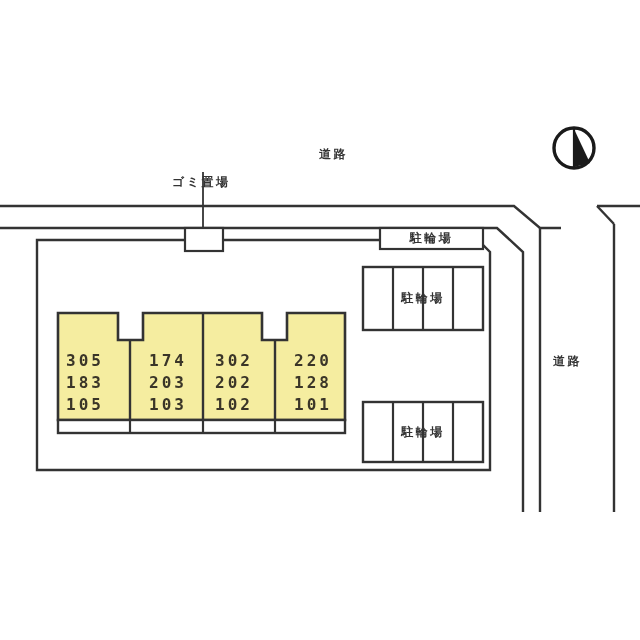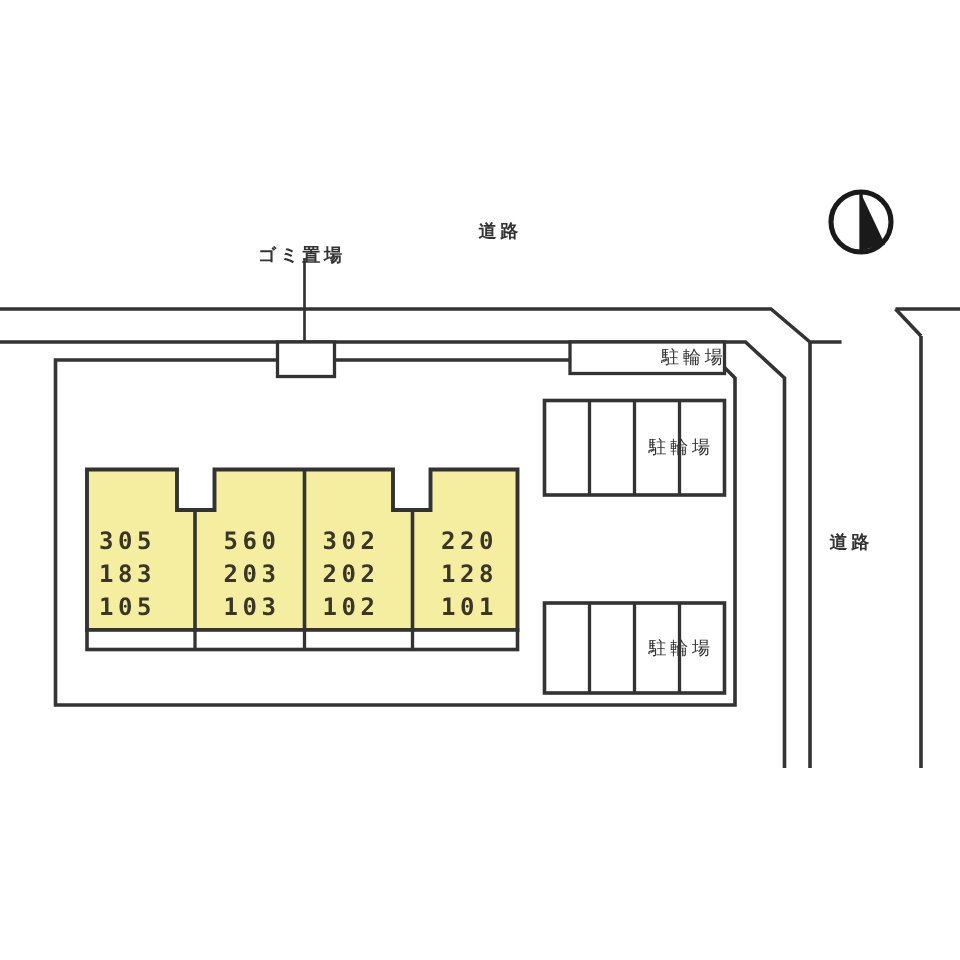--- a/index.html
+++ b/index.html
@@ -49,25 +49,24 @@
     letter-spacing: 3px;
     white-space: nowrap;
   }
   .box-label {
     position: absolute;
     display: flex;
     align-items: center;
     justify-content: center;
     font-family: "DejaVu Sans", "Liberation Sans", sans-serif;
     font-size: 12px;
-    font-weight: 400;
+    font-weight: 700;
     color: #333333;
     letter-spacing: 2.5px;
     pointer-events: none;
-    padding-left: 31px;
   }
 </style>
 </head>
 <body>
 
 <div id="sheet">
 
   <svg viewBox="0 0 640 640" xmlns="http://www.w3.org/2000/svg">
 
     <g>
@@ -126,37 +125,37 @@
     </g>
 
     <g>
       <circle cx="574" cy="148" r="20" fill="#ffffff" stroke="#1a1a1a" stroke-width="3.4"></circle>
       <line x1="574" y1="128" x2="574" y2="168" stroke="#1a1a1a" stroke-width="2.2"></line>
       <path d="M 574 129 L 590 163 L 574 167 Z" fill="#1a1a1a"></path>
     </g>
 
   </svg>
 
-  <div class="lbl lbl-cjk" style="left:172px; top:164px;">ゴミ置場</div>
+  <div class="lbl lbl-cjk" style="left:172px; top:176px;">ゴミ置場</div>
 
   <div class="lbl lbl-cjk" style="left:319px; top:148px;">道路</div>
 
   <div class="lbl lbl-cjk" style="left:553px; top:355px;">道路</div>
 
   <div class="box-label" style="left:380px; top:228px; width:103px; height:21px;">駐輪場</div>
 
   <div class="box-label" style="left:363px; top:267px; width:120px; height:63px;">駐輪場</div>
 
   <div class="box-label" style="left:363px; top:402px; width:120px; height:60px;">駐輪場</div>
 
   <div class="unit-num" style="left:66px;  top:351px;">305</div>
   <div class="unit-num" style="left:66px;  top:373px;">183</div>
   <div class="unit-num" style="left:66px;  top:395px;text-align:right;">105</div>
 
-  <div class="unit-num" style="left:149px; top:351px;">560</div>
+  <div class="unit-num" style="left:149px; top:351px;">174</div>
   <div class="unit-num" style="left:149px; top:373px;">203</div>
   <div class="unit-num" style="left:149px; top:395px;">103</div>
 
   <div class="unit-num" style="left:215px; top:351px;">302</div>
   <div class="unit-num" style="left:215px; top:373px;">202</div>
   <div class="unit-num" style="left:215px; top:395px;">102</div>
 
   <div class="unit-num" style="left:294px; top:351px;">220</div>
   <div class="unit-num" style="left:294px; top:373px;">128</div>
   <div class="unit-num" style="left:294px; top:395px;">101</div>

